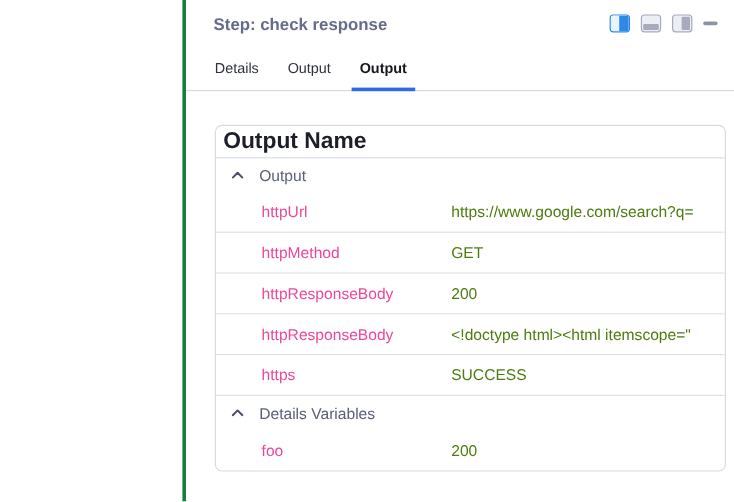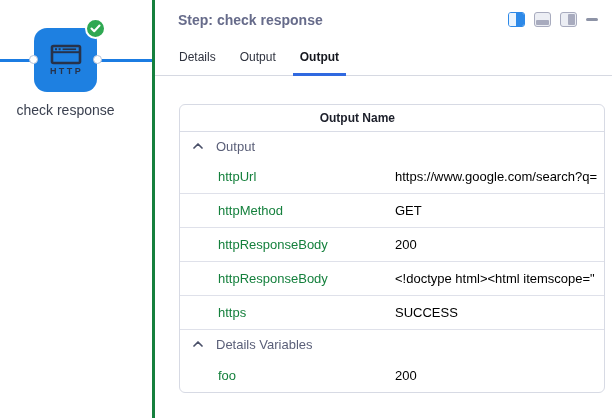--- a/index.html
+++ b/index.html
@@ -95,59 +95,38 @@
   
   .table {
     margin: 28px 0 0 24px; width: 426px;
     border: 1px solid #d7dae4; border-radius: 6px; overflow: hidden;
     background: #ffffff;
   }
   .thead {
     display: flex; align-items: center; height: 27px; padding-left: 6px;
     border-bottom: 1px solid #d9dce6;
   }
-  .th { font-size: 12px; font-weight: 700; color: #1c1f2a; text-align: right; }
+  .th { font-size: 19px; font-weight: 700; color: #1c1f2a; }
   .th-name { width: 209px; flex-shrink: 0; }
   .group-row { display: flex; align-items: center; height: 28px; padding-left: 13px; cursor: pointer; }
   .chev { margin-right: 13px; flex-shrink: 0; }
   .group-label { font-size: 13px; color: #5a5f78; }
   .data-row {
     display: flex; align-items: center; height: 34px; padding-left: 38px;
     border-bottom: 1px solid #dfe1ea;
   }
   .group-block:last-child .data-row:last-child { border-bottom: none; }
-  .cell-name { width: 177px; flex-shrink: 0; font-size: 13px; color: #15803d; }
-  .cell-value { flex: 1; font-size: 13px; color: #000000; white-space: nowrap; overflow: hidden; }
+  .cell-name { width: 158px; flex-shrink: 0; font-size: 13px; color: #ec4899; }
+  .cell-value { flex: 1; font-size: 13px; color: #4d7c0f; white-space: nowrap; overflow: hidden; }
 </style>
 </head>
 <body>
 
 <div class="app">
 
-  <div class="canvas">
-    <div class="edge"></div>
-    <div class="node">
-      <svg width="32" height="21" viewBox="0 0 32 21">
-        <rect x="2" y="2" width="28" height="17" rx="1.5" fill="none" stroke="#27324a" stroke-width="2.6"></rect>
-        <line x1="2" y1="8.2" x2="30" y2="8.2" stroke="#27324a" stroke-width="2"></line>
-        <rect x="5" y="4.2" width="2" height="2" fill="#27324a"></rect>
-        <rect x="8.6" y="4.2" width="2" height="2" fill="#27324a"></rect>
-        <rect x="12.6" y="4.4" width="13.5" height="1.7" fill="#27324a"></rect>
-      </svg>
-      <span class="http-word">HTTP</span>
-      <span class="port port-l"></span>
-      <span class="port port-r"></span>
-      <span class="badge">
-        <svg width="11" height="9" viewBox="0 0 11 9">
-          <path d="M1.5 4.6 L4.2 7.2 L9.5 1.5" fill="none" stroke="#ffffff" stroke-width="2.1" stroke-linecap="round" stroke-linejoin="round"></path>
-        </svg>
-      </span>
-    </div>
-    <div class="node-label">check response</div>
-  </div>
 
   <div class="panel">
     <div class="panel-head">
       <div class="panel-title">Step: check response</div>
       <div class="panel-controls">
         <button class="ctl">
           <span class="ic-split">
               <span class="half-l"></span>
               <span class="half-r"></span>
             </span>

